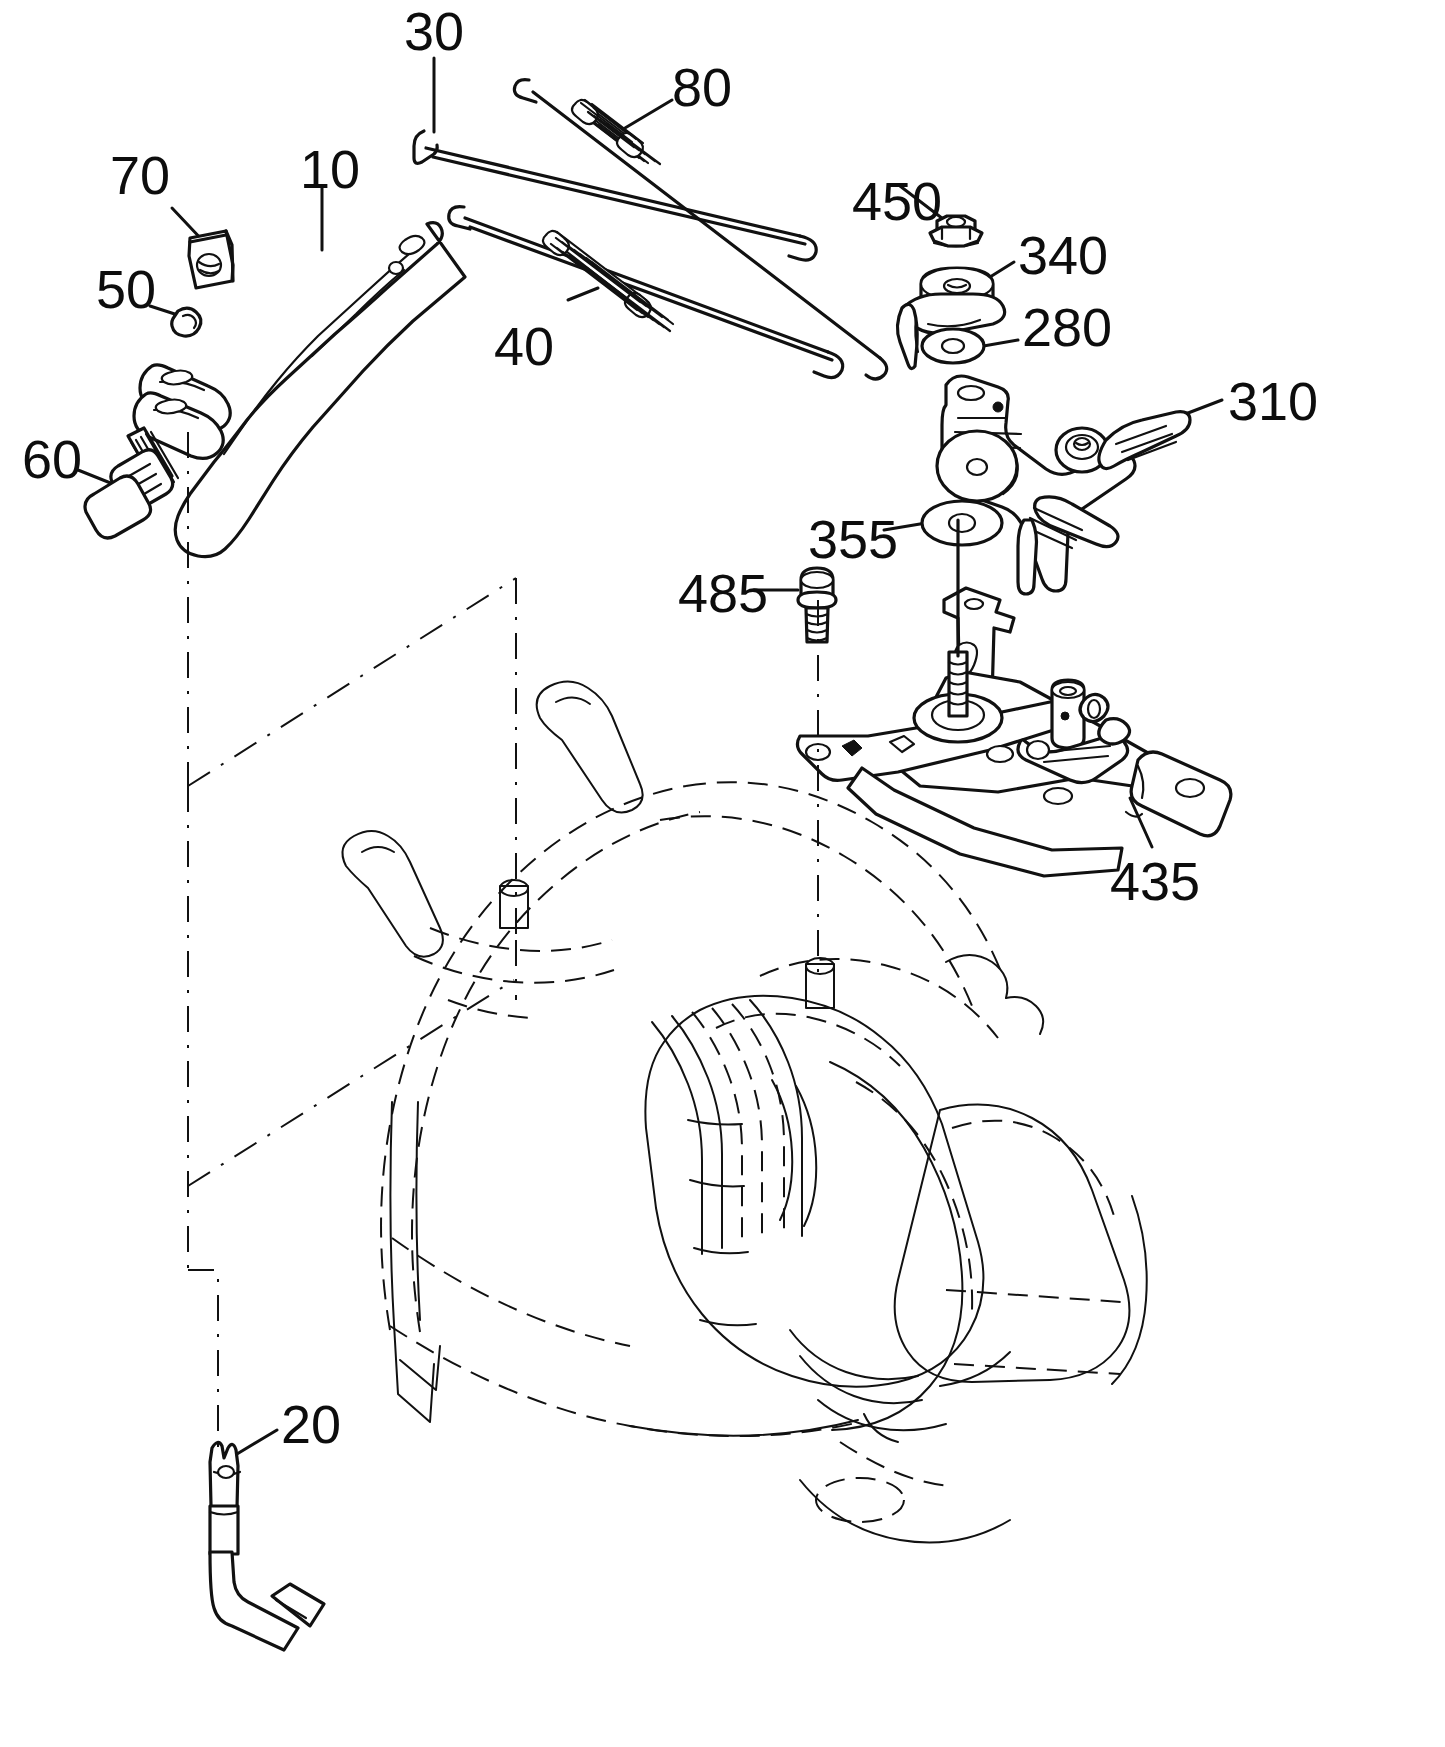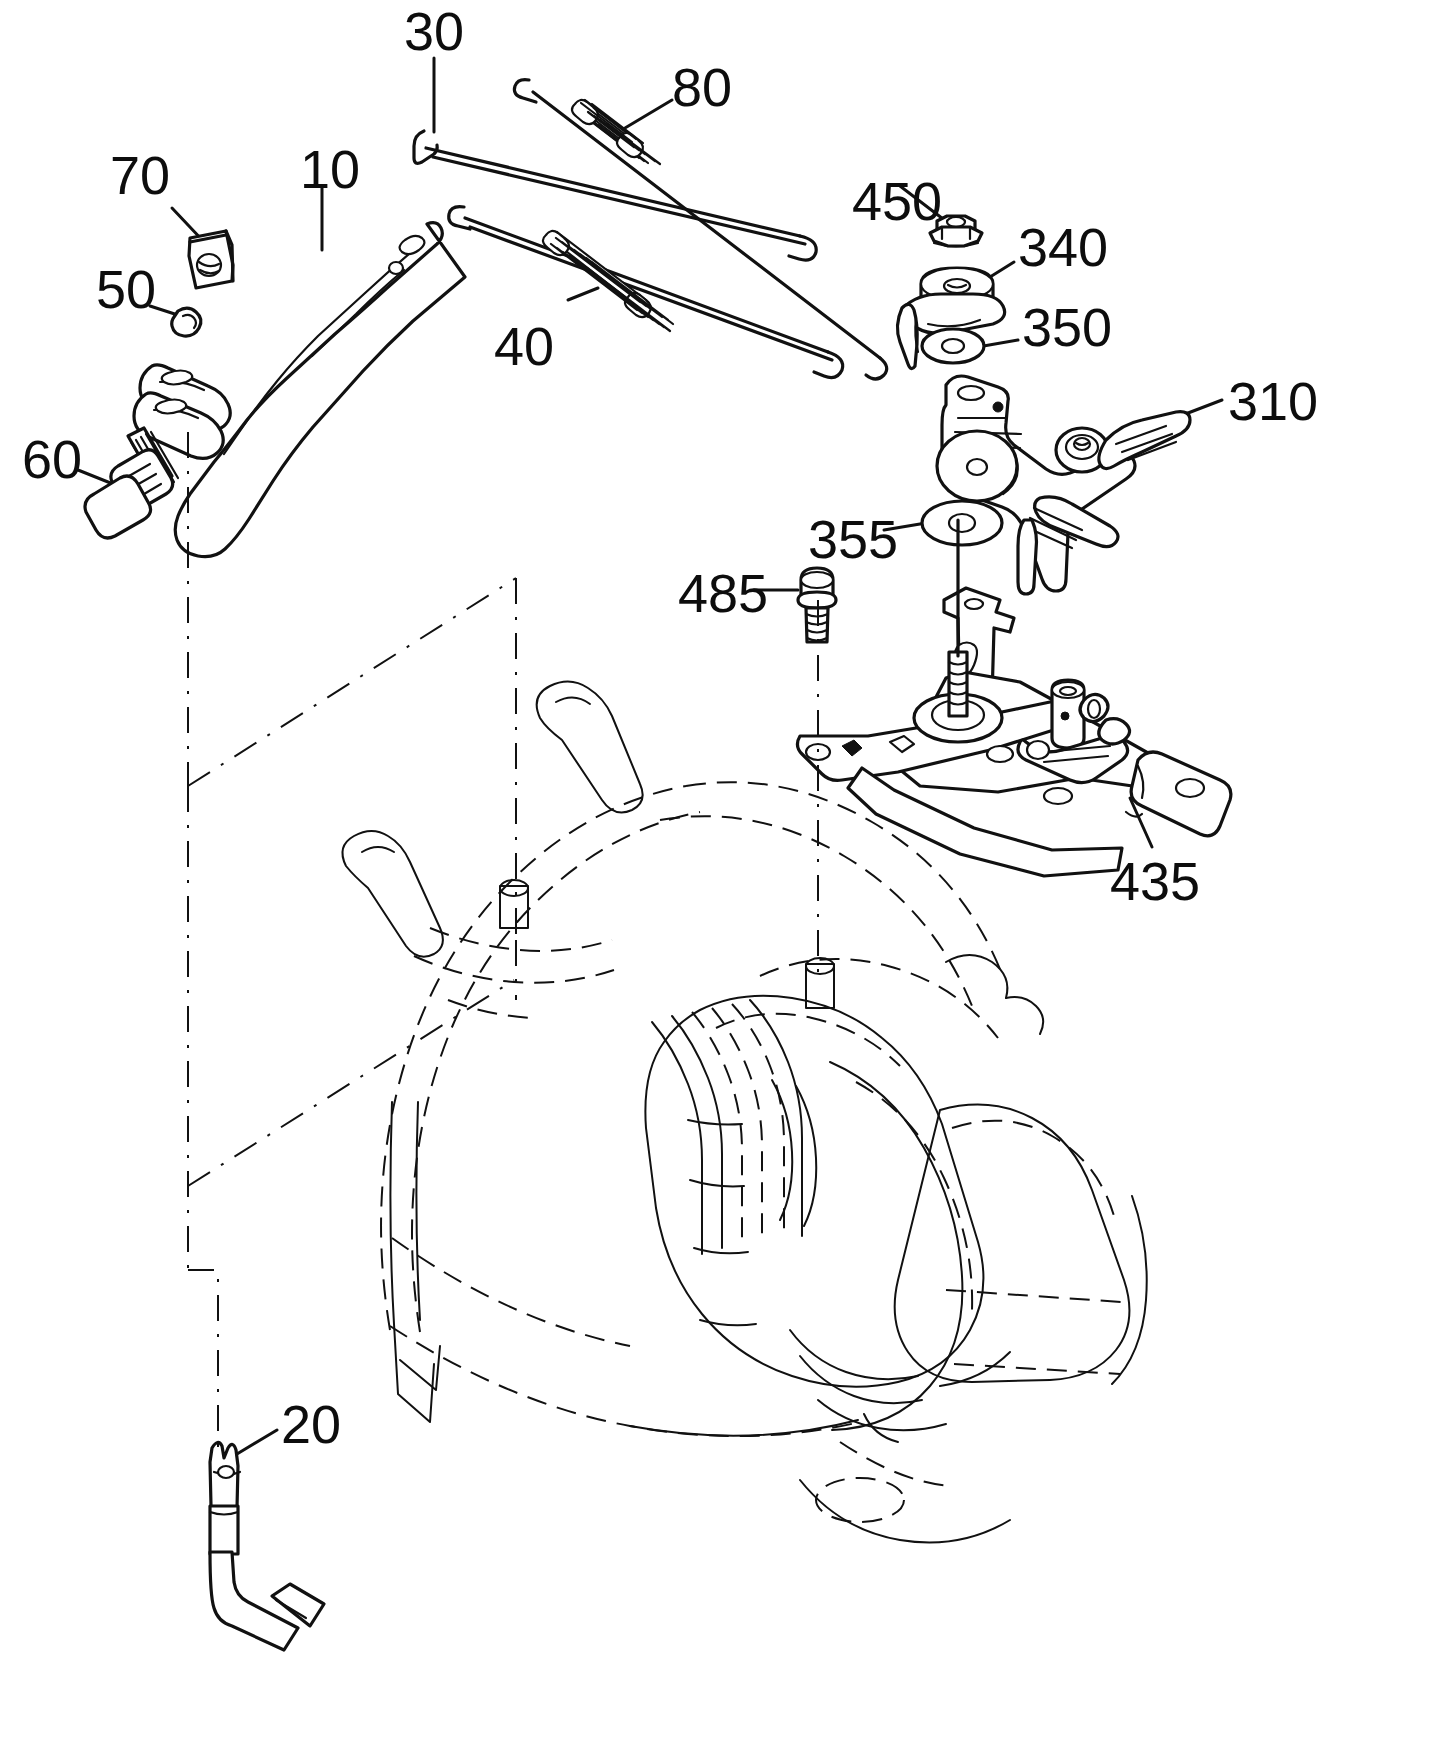--- a/index.html
+++ b/index.html
@@ -422,23 +422,23 @@
       <path class="phantom" d="M516,940 L516,1000"></path>
     </g>
 
   </svg>
 
   <div class="callout-label" style="left:404px; top:4px;">30</div>
   <div class="callout-label" style="left:672px; top:60px;">80</div>
   <div class="callout-label" style="left:852px; top:138px;margin-top:36px;">450</div>
   <div class="callout-label" style="left:110px; top:148px;">70</div>
   <div class="callout-label" style="left:300px; top:142px;">10</div>
-  <div class="callout-label" style="left:1018px; top:220px;">340</div>
+  <div class="callout-label" style="left:1018px; top:228px;">340</div>
   <div class="callout-label" style="left:96px; top:262px;">50</div>
-  <div class="callout-label" style="left:1022px; top:300px;">350</div>
+  <div class="callout-label" style="left:1022px; top:300px;">280</div>
   <div class="callout-label" style="left:494px; top:319px;">40</div>
   <div class="callout-label" style="left:1228px; top:374px;">310</div>
   <div class="callout-label" style="left:22px; top:432px;">60</div>
   <div class="callout-label" style="left:808px; top:512px;text-align:center;">355</div>
   <div class="callout-label" style="left:678px; top:566px;">485</div>
   <div class="callout-label" style="left:1110px; top:854px;">435</div>
   <div class="callout-label" style="left:281px; top:1397px;">20</div>
 
 </div>
 

